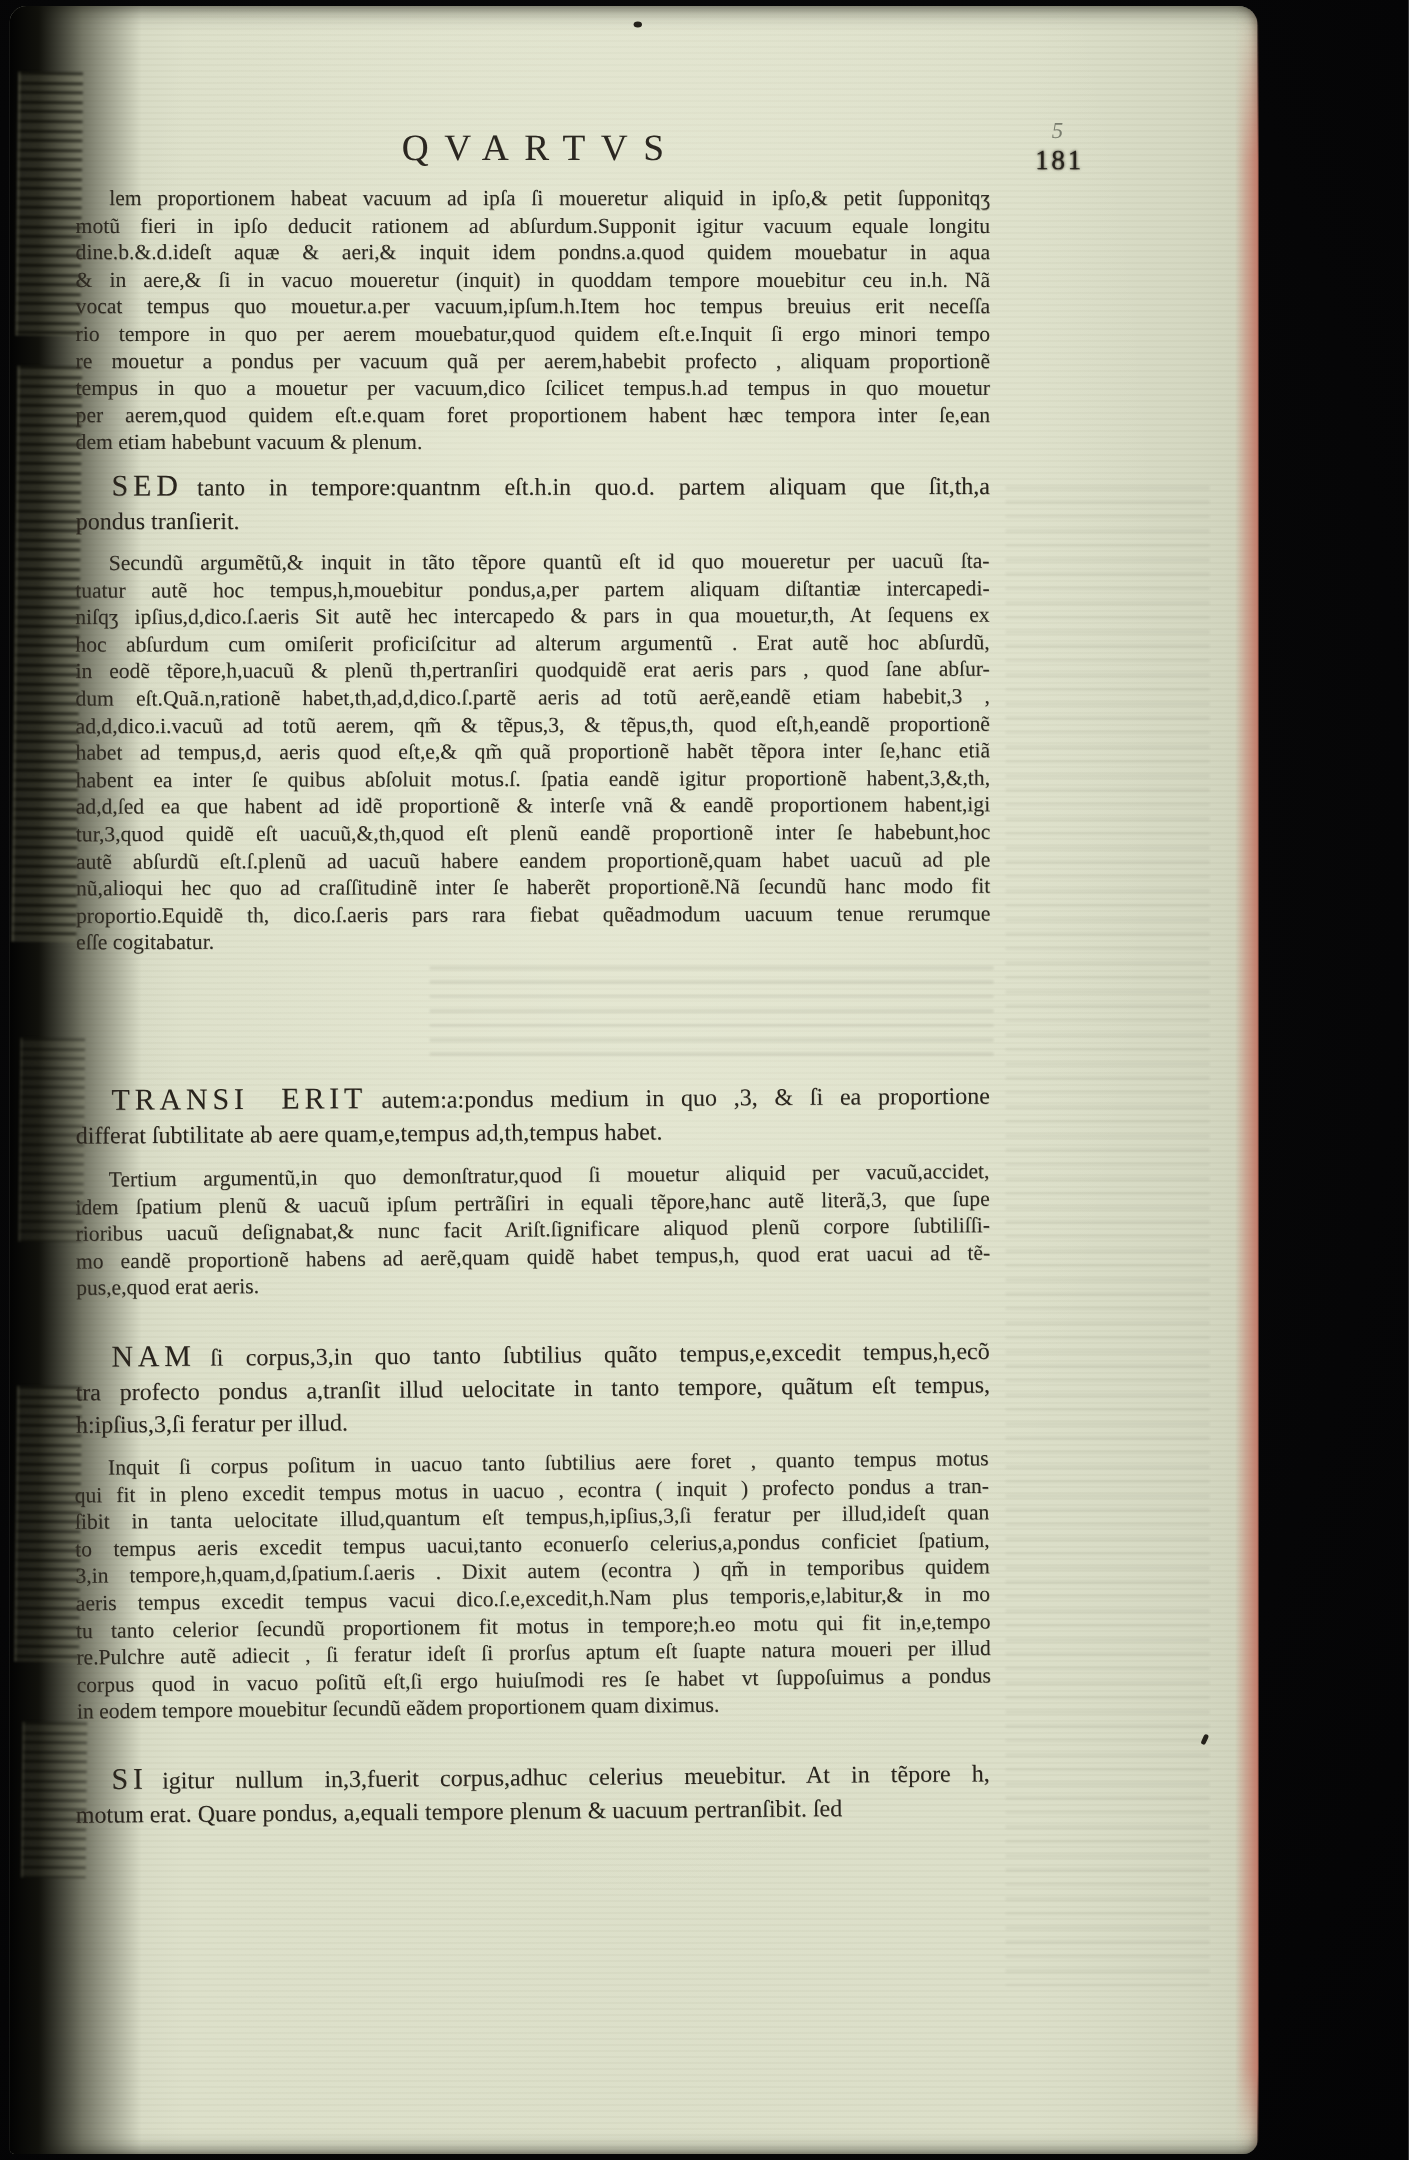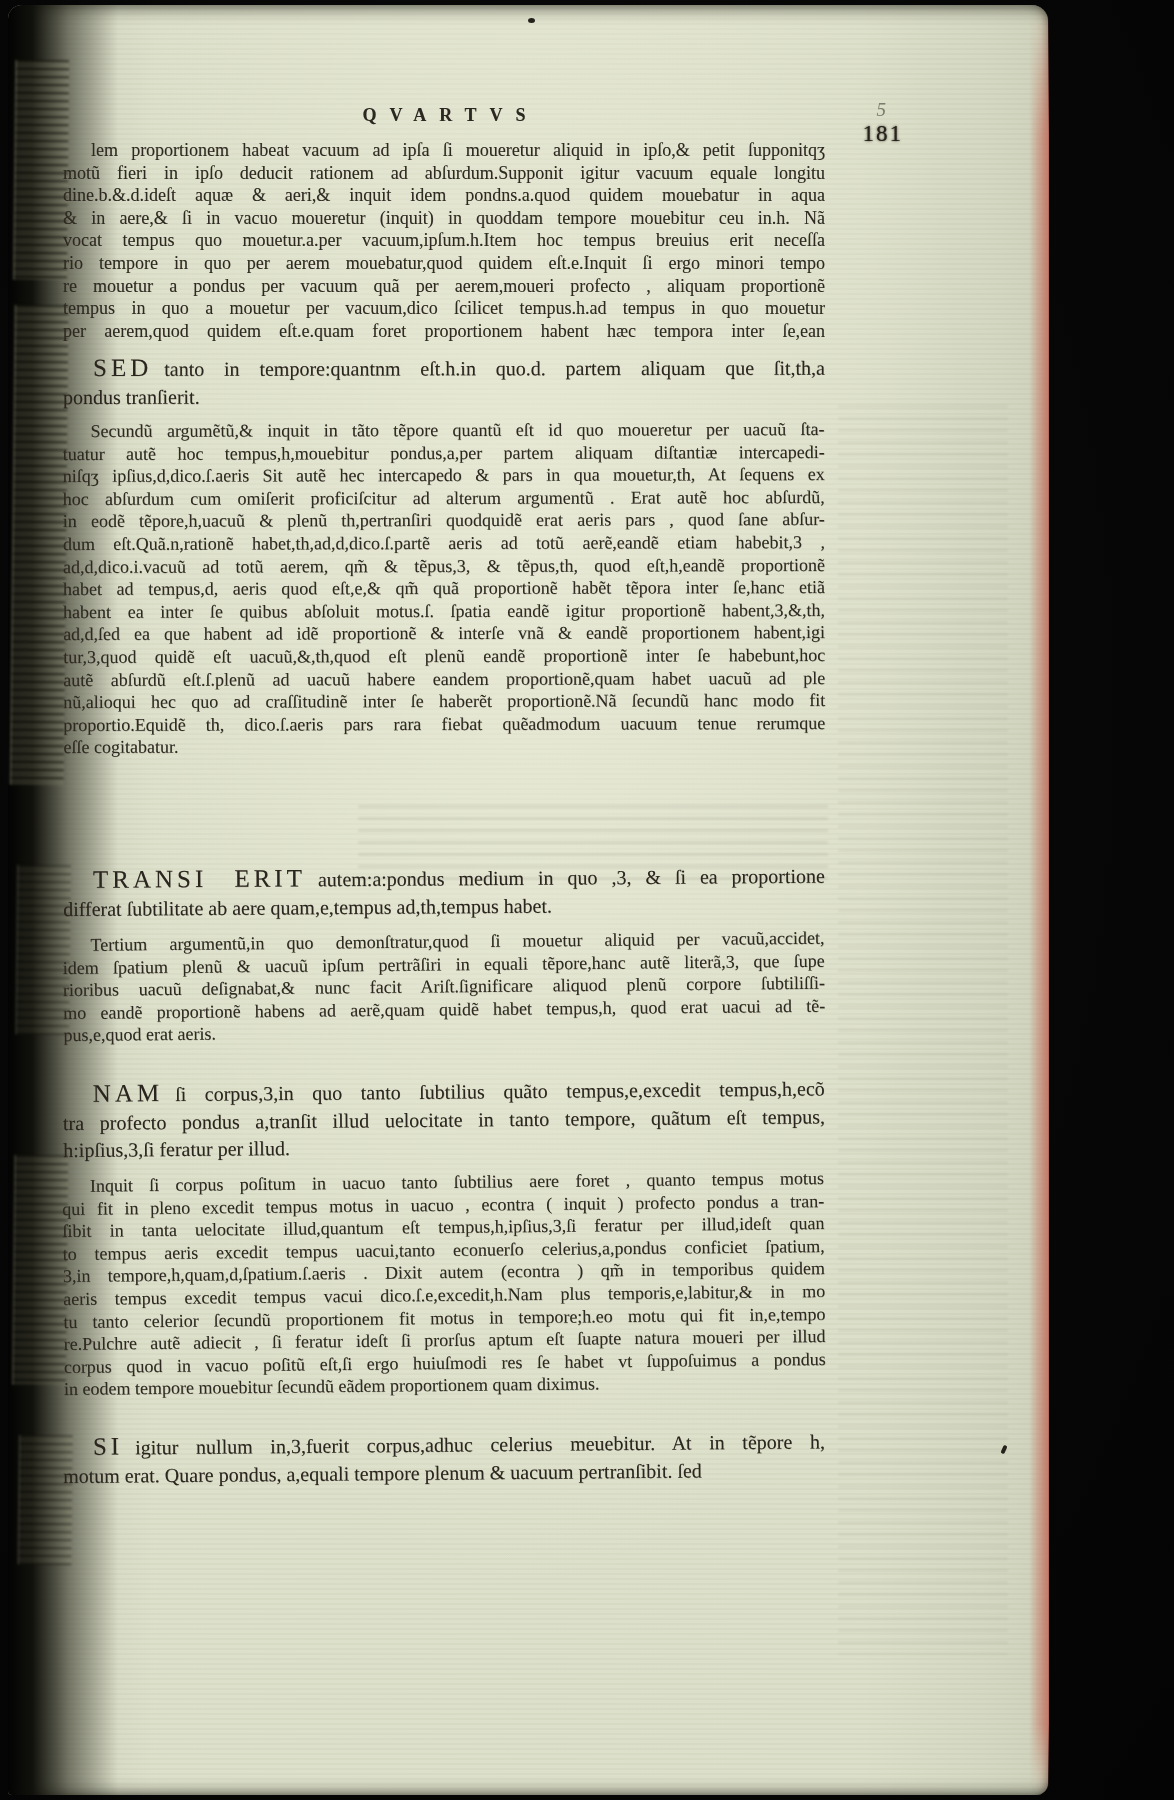--- a/index.html
+++ b/index.html
@@ -62,23 +62,22 @@
   .speck.b { left:994px; top:1440px; width:4px; height:9px; transform:rotate(24deg); border-radius:2px; }
 
   
   .text-column {
     position:absolute; left:55px; top:0; width:762px;
     color:#2e2a22;
     text-shadow:.3px .4px 0 rgba(45,38,28,.3);
   }
   .running-head {
     margin:100px 0 13px 0; text-align:center;
-    font-size:18px; letter-spacing:13px; text-indent:13px;
+    font-size:31px; letter-spacing:13px; text-indent:13px;
     color:#2b2721;
-    font-weight:bold;
   }
   .folio { position:absolute; top:116px; right:145px; font-size:23px; color:#26221c; letter-spacing:2px; }
   .folio .printed { text-shadow:0 0 2.5px rgba(30,25,18,.9), .3px .4px 0 rgba(45,38,28,.4); }
   .folio .hand-five {
     position:absolute; top:-22px; left:14px;
     font-size:19px; color:#787c6d; font-style:italic; text-shadow:none; letter-spacing:0;
   }
 
   .para { transform-origin:left center; }
   .para .line { text-align:justify; text-align-last:justify; white-space:normal; }
@@ -129,23 +128,24 @@
   <div class="text-column" data-name="text-column">
     <div class="running-head" data-name="running-head">QVARTVS</div>
 
   <div class="para body" data-name="continuation-paragraph">
         <div class="line first" data-name="text-line">lem proportionem habeat vacuum ad ipſa ſi moueretur aliquid in ipſo,&amp; petit ſupponitqʒ</div>
         <div class="line" data-name="text-line">motũ fieri in ipſo deducit rationem ad abſurdum.Supponit igitur vacuum equale longitu</div>
         <div class="line" data-name="text-line">dine.b.&amp;.d.ideſt aquæ &amp; aeri,&amp; inquit idem pondns.a.quod quidem mouebatur in aqua</div>
         <div class="line" data-name="text-line">&amp; in aere,&amp; ſi in vacuo moueretur (inquit) in quoddam tempore mouebitur ceu in.h. Nã</div>
         <div class="line" data-name="text-line">vocat tempus quo mouetur.a.per vacuum,ipſum.h.Item hoc tempus breuius erit neceſſa</div>
         <div class="line" data-name="text-line">rio tempore in quo per aerem mouebatur,quod quidem eſt.e.Inquit ſi ergo minori tempo</div>
-        <div class="line" data-name="text-line">re mouetur a pondus per vacuum quã per aerem,moueri profecto , aliquam proportionẽ</div>
+        <div class="line" data-name="text-line">re mouetur a pondus per vacuum quã per aerem,habebit profecto , aliquam proportionẽ</div>
         <div class="line" data-name="text-line">tempus in quo a mouetur per vacuum,dico ſcilicet tempus.h.ad tempus in quo mouetur</div>
         <div class="line" data-name="text-line">per aerem,quod quidem eſt.e.quam foret proportionem habent hæc tempora inter ſe,ean</div>
+        <div class="line final" data-name="text-line">dem etiam habebunt vacuum &amp; plenum.</div>
       </div>
       <div class="para lemma" data-name="lemma-sed">
         <div class="line first" data-name="text-line"><span class="lead" data-name="lemma-lead-word">SED</span>tanto in tempore:quantnm eſt.h.in quo.d. partem aliquam que ſit,th,a</div>
         <div class="line final" data-name="text-line">pondus tranſierit.</div>
       </div>
       <div class="para body" data-name="commentary-secundum">
         <div class="line first" data-name="text-line">Secundũ argumẽtũ,&amp; inquit in tãto tẽpore quantũ eſt id quo moueretur per uacuũ ſta-</div>
         <div class="line" data-name="text-line">tuatur autẽ hoc tempus,h,mouebitur pondus,a,per partem aliquam diſtantiæ intercapedi-</div>
         <div class="line" data-name="text-line">niſqʒ ipſius,d,dico.ſ.aeris Sit autẽ hec intercapedo &amp; pars in qua mouetur,th, At ſequens ex</div>
         <div class="line" data-name="text-line">hoc abſurdum cum omiſerit proficiſcitur ad alterum argumentũ . Erat autẽ hoc abſurdũ,</div>

